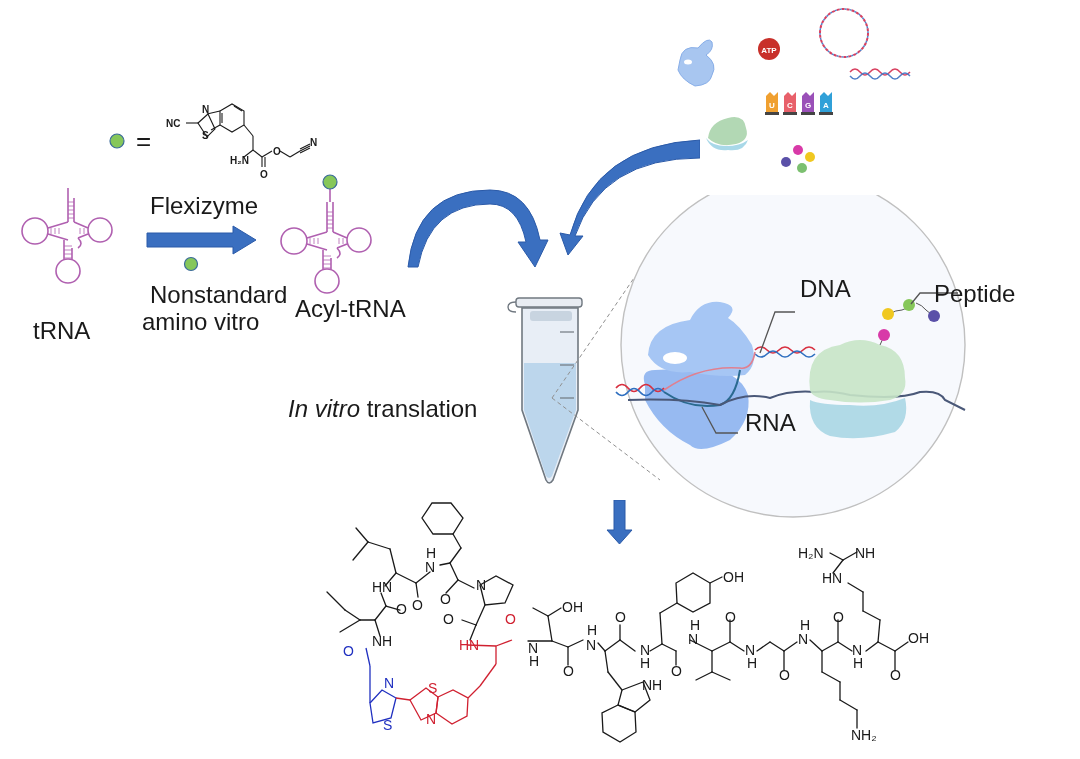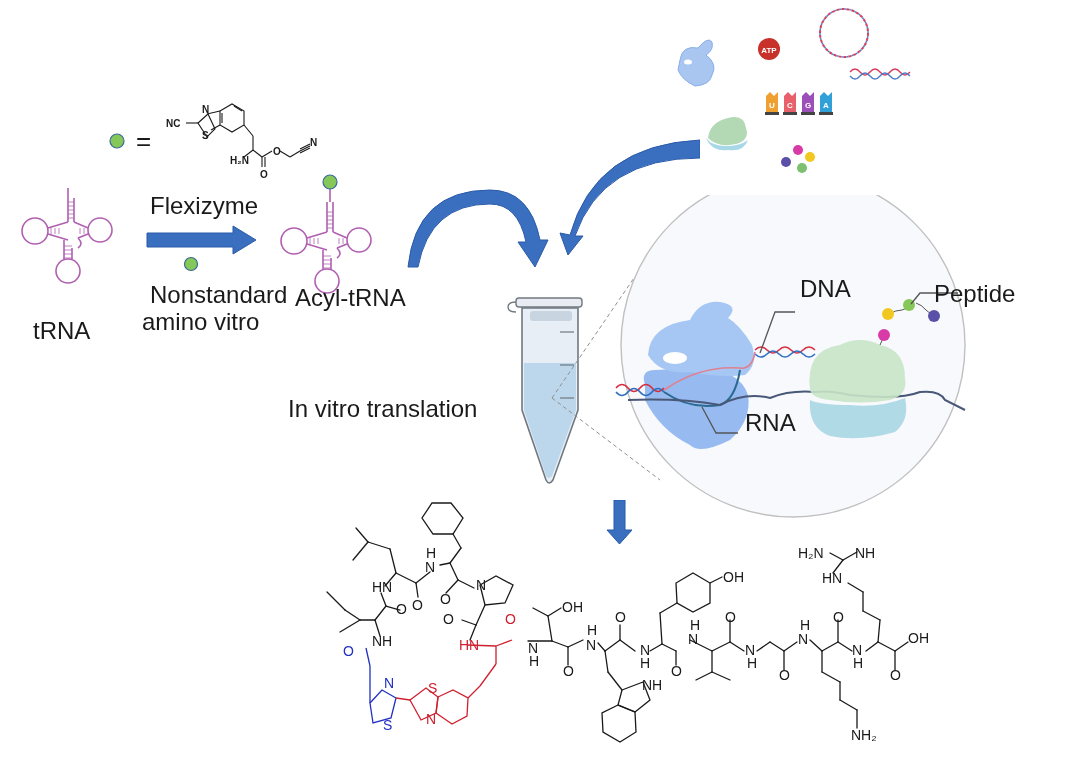--- a/index.html
+++ b/index.html
@@ -1,21 +1,21 @@
 <!DOCTYPE html>
 <html><head>
 <meta charset="utf-8">
 <style>
   html, body { margin: 0; padding: 0; background: #ffffff; }
   body { width: 1080px; height: 759px; position: relative; overflow: hidden; font-family: "Liberation Sans", sans-serif; }
   .abs { position: absolute; }
   .lbl { position: absolute; color: #1a1a1a; font-family: "Liberation Sans", sans-serif; white-space: nowrap; line-height: 1.05; }
   .big { font-size: 24px; }
   svg text { font-family: "Liberation Sans", sans-serif; }
-  .it { }
+  .it { font-style: italic; }
 </style>
 </head>
 <body>
 
 <svg class="abs" style="left:100px;top:100px" width="320" height="90" viewBox="100 100 320 90">
   <circle cx="117" cy="141" r="7" fill="#86c75a" stroke="#3a6a9a" stroke-width="1.2"></circle>
   <text x="136" y="150" font-size="26" fill="#1a1a1a">=</text>
 
   <g stroke="#1a1a1a" stroke-width="1.1" fill="none">
     <line x1="186" y1="123" x2="198" y2="123"></line>
@@ -128,21 +128,21 @@
       <line x1="54" y1="60" x2="54" y2="72"></line>
     <g stroke-width="0.8">
         <line x1="46" y1="58" x2="54" y2="58"></line>
         <line x1="46" y1="62" x2="54" y2="62"></line>
         <line x1="46" y1="66" x2="54" y2="66"></line>
         <line x1="46" y1="70" x2="54" y2="70"></line>
       </g>
     <circle cx="50" cy="83" r="12"></circle>
   </g>
 </svg>
-<div class="lbl big" style="left:295px;top:285px">Acyl-tRNA</div>
+<div class="lbl big" style="left:295px;top:296px">Acyl-tRNA</div>
 
 <svg class="abs" style="left:380px;top:130px" width="320" height="150">
   <path d="M28 137 Q36 60 110 60 Q150 60 160 110 L168 110 L155 137 L138 112 L146 112 Q138 74 110 74 Q50 74 38 137 Z" fill="#3a6fc0" stroke="#2b5aa8" stroke-width="1"></path>
   <path d="M320 10 Q215 15 190 105 L180 103 L188 125 L203 106 L195 106 Q222 28 320 28 Z" fill="#3a6fc0" stroke="#2b5aa8" stroke-width="1"></path>
 </svg>
 
 <svg class="abs" style="left:640px;top:0px" width="300" height="190" viewBox="0 0 300 190">
 
   <path d="M40 60 Q42 45 58 48 Q68 36 72 42 Q74 50 66 55 Q78 64 72 75 Q70 85 55 86 Q42 80 38 70 Z" fill="#a8c6f0" stroke="#88aee8" stroke-width="1"></path>
   <ellipse cx="48" cy="62" rx="4" ry="2.5" fill="#ffffff"></ellipse>

